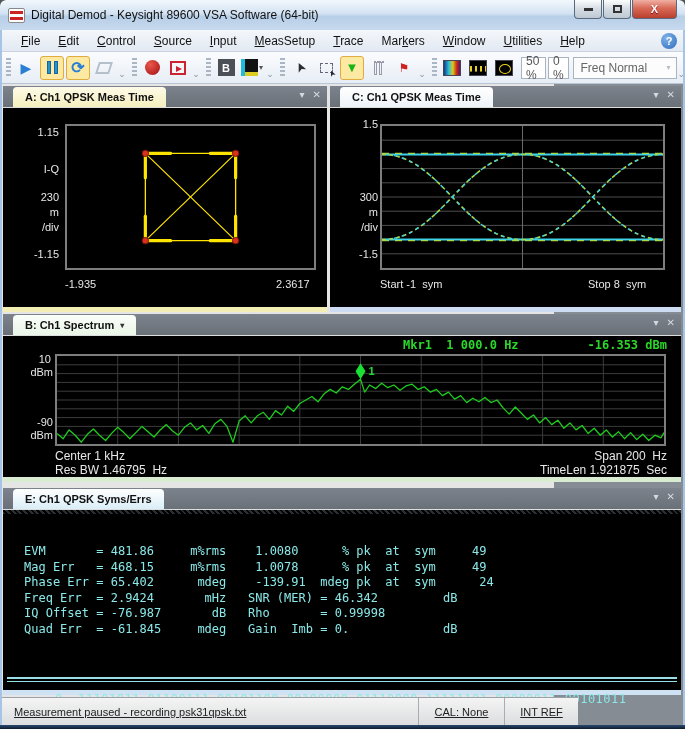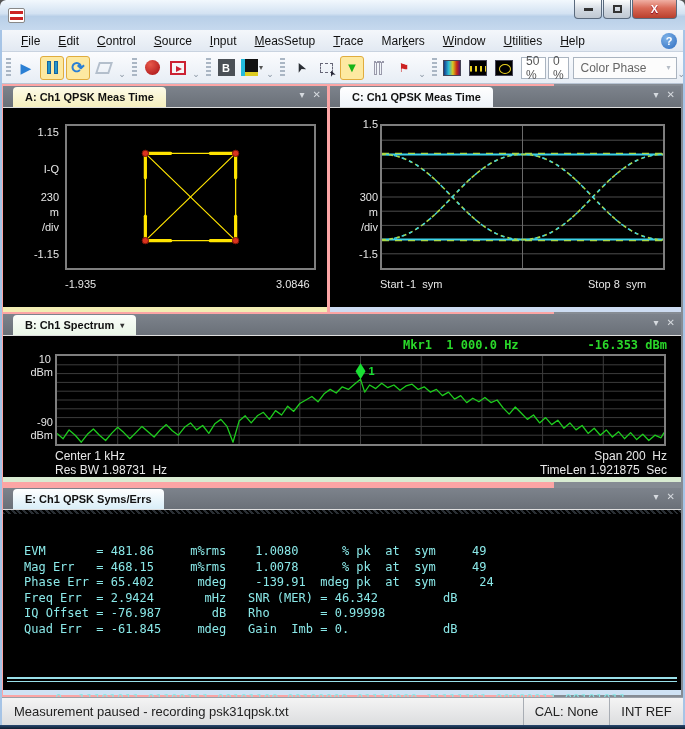--- a/index.html
+++ b/index.html
@@ -66,21 +66,21 @@
   .icon-spec2{width:18px;height:16px;background:#000;border:1px solid #445;
     background-image:repeating-linear-gradient(90deg,#e8d020 0 2px,transparent 2px 5px);background-position:0 60%;background-size:100% 40%;background-repeat:no-repeat;}
   .icon-eyed{width:18px;height:16px;background:#000;border:1px solid #445;position:relative;}
   .icon-eyed::before{content:"";position:absolute;left:3px;top:3px;width:10px;height:8px;border:1.5px solid #e8d020;border-radius:50%;}
   .pctbox{height:22px;border:1px solid #aab4c0;background:#fff;color:#555;font-size:12px;
     display:flex;align-items:center;justify-content:center;margin:12px 1px;padding:0 4px;}
   .combobox{height:22px;min-width:104px;border:1px solid #aab4c0;background:#fcfcfc;color:#666;
     font-size:12px;display:flex;align-items:center;padding:0 6px;margin-left:3px;justify-content:space-between;}
   .combobox .icon-caret{color:#b5bcc6;}
   
-  .workspace{position:absolute;left:0;top:84px;width:554px;height:613px;background:#fca5a5;}
+  .workspace{position:absolute;left:0;top:84px;width:554px;height:613px;background:#e5e5e5;}
   .panel{position:absolute;display:flex;flex-direction:column;}
   .phead{height:21px;background:linear-gradient(180deg,#7d838c,#6a7078);display:flex;align-items:flex-end;position:relative;}
   .ptab{height:20px;margin-left:10px;padding:0 12px;border-radius:4px 4px 0 0;display:flex;
     align-items:center;font-size:11px;font-weight:bold;color:#111;gap:6px;}
   .phead-icons{position:absolute;right:6px;top:3px;display:flex;gap:8px;}
   .hicon{color:#d6dadf;font-size:10px;line-height:12px;}
   .pbody{flex:1;background:#000;position:relative;border-top:1px solid #ddd;}
   .pstrip{height:5px;}
   .axlabel{position:absolute;color:#e6e6e6;font-size:11px;white-space:pre;}
   .frame{position:absolute;border:2px solid #7e7e7e;background:#000;}
@@ -93,37 +93,38 @@
     border-top:2px solid #9adfe8;border-bottom:1px solid #9adfe8;}
   .e-bits{position:absolute;left:21px;top:182px;color:#8ae8e8;font-family:"DejaVu Sans Mono",monospace;
     font-size:12px;line-height:15.5px;letter-spacing:.5px;}
   .e-hatch{position:absolute;left:0;right:0;top:0;height:4px;
     background:repeating-linear-gradient(45deg,#2a2f34 0 2px,#000 2px 4px);}
   .mkr-readout{position:absolute;top:2px;color:#2ad82a;font-family:"DejaVu Sans Mono",monospace;
     font-size:12px;font-weight:bold;white-space:pre;}
   .b-annot{position:absolute;left:52px;right:14px;color:#e8e8e8;font-size:12px;display:flex;
     justify-content:space-between;white-space:pre;}
   
-  .statusbar{position:absolute;left:2px;top:697px;width:681px;height:28px;
+  .statusbar{position:absolute;left:2px;top:697px;width:576px;height:28px;
     background:linear-gradient(180deg,#f4f4f4,#dcdddf);border-top:1px solid #9aa0a8;
-    display:flex;align-items:stretch;font-size:13px;color:#222;}
+    display:flex;align-items:stretch;font-size:11px;color:#222;text-decoration:underline;}
   .smsg{flex:1;display:flex;align-items:center;padding-left:12px;}
   .sseg{display:flex;align-items:center;justify-content:center;border-left:1px solid #a8adb4;}
   .edge-l,.edge-r{position:absolute;top:30px;bottom:4px;width:2px;background:#a6c4e6;z-index:5;}
   .edge-l{left:0;} .edge-r{right:0;}
   .edge-b{position:absolute;left:0;right:0;bottom:0;height:4px;
     background:linear-gradient(180deg,#2a4a72,#0d1b2e);z-index:5;}
 </style>
 </head>
 <body>
 
 <div class="window">
 
   <div class="titlebar">
     <div class="appicon"></div>
+    <div class="title-text">Digital Demod - Keysight 89600 VSA Software (64-bit)</div>
     <div class="winbtns">
       <div class="wbtn">
           <span class="glyph-min"></span>
         </div>
       <div class="wbtn">
           <span class="glyph-res"></span>
         </div>
       <div class="wbtn close">
           <span>X</span>
         </div>
@@ -217,21 +218,21 @@
           <span class="icon-spec2"></span>
         </div>
       <div class="tbtn">
           <span class="icon-eyed"></span>
         </div>
     </div>
     <div class="tgroup">
       <div class="pctbox">50 %</div>
       <div class="pctbox">0 %</div>
       <div class="combobox">
-          <span>Color Phase</span>
+          <span>Freq Normal</span>
           <span class="icon-caret">▾</span>
         </div>
       <div class="ovf">⌄</div>
     </div>
   </div>
 
   <div class="workspace">
 
     <div class="panel" style="left:3px;top:2px;width:324px;height:226px;">
       <div class="phead">
@@ -266,21 +267,21 @@
               <line x1="103.6373758462095" y1="114.6557391304348" x2="78.36579504935145" y2="114.6557391304348" stroke="#ffe400" stroke-width="3.2" stroke-linecap="round"></line>
               <line x1="78.36579504935145" y1="114.6557391304348" x2="78.36579504935145" y2="90.20852521739131" stroke="#ffe400" stroke-width="3.2" stroke-linecap="round"></line>
               <line x1="78.36579504935145" y1="51.7914747826087" x2="78.36579504935145" y2="27.344260869565215" stroke="#ffe400" stroke-width="3.2" stroke-linecap="round"></line>
               <circle cx="168.6214407524159" cy="27.344260869565215" r="3.2" fill="#d8321e" stroke="#7a1408" stroke-width="1"></circle>
               <circle cx="78.36579504935145" cy="27.344260869565215" r="3.2" fill="#d8321e" stroke="#7a1408" stroke-width="1"></circle>
               <circle cx="78.36579504935145" cy="114.6557391304348" r="3.2" fill="#d8321e" stroke="#7a1408" stroke-width="1"></circle>
               <circle cx="168.6214407524159" cy="114.6557391304348" r="3.2" fill="#d8321e" stroke="#7a1408" stroke-width="1"></circle>
             </svg>
         </div>
         <span class="axlabel" style="left:62px;top:170px;">-1.935</span>
-        <span class="axlabel" style="left:273px;top:170px;">3.0846</span>
+        <span class="axlabel" style="left:273px;top:170px;">2.3617</span>
       </div>
       <div class="pstrip" style="background:#f2eeb4;"></div>
     </div>
 
     <div class="panel" style="left:330px;top:2px;width:351px;height:226px;">
       <div class="phead">
         <div class="ptab" style="background:linear-gradient(180deg,#ffffff,#eef3f9);align-items:center;">
             <span>C: Ch1 QPSK Meas Time</span>
           </div>
         <div class="phead-icons">
@@ -367,21 +368,21 @@
               <polyline points="0.0,77.4 6.1,82.7 12.1,73.9 18.2,79.2 24.3,86.2 30.4,78.3 36.4,73.0 42.5,79.2 48.6,84.5 54.6,77.4 60.7,71.3 66.8,76.6 72.8,82.7 78.9,76.6 85.0,70.4 91.0,75.7 97.1,81.0 103.2,73.9 109.3,68.6 115.3,74.8 121.4,79.2 127.5,71.3 133.5,66.9 139.6,73.9 145.7,69.5 151.8,77.4 157.8,67.8 163.9,63.4 170.0,70.4 176.0,86.2 182.1,65.1 188.2,59.8 194.2,66.9 200.3,59.8 206.4,56.3 212.4,63.4 218.5,54.6 224.6,59.0 230.7,50.2 236.7,55.4 242.8,47.5 248.9,44.0 254.9,40.5 261.0,45.8 267.1,37.8 273.2,33.4 279.2,37.0 285.3,30.8 291.4,33.4 297.4,28.2 303.5,23.2 307.7,36.1 312.6,29.0 318.7,32.6 324.7,27.3 330.8,31.7 336.9,29.0 343.0,34.3 349.0,29.9 355.1,28.2 361.2,33.4 367.2,30.8 373.3,36.1 379.4,33.4 385.4,39.6 391.5,36.1 397.6,43.1 403.7,39.6 409.7,46.6 415.8,42.2 421.9,45.8 427.9,41.4 434.0,46.6 440.1,44.0 446.1,51.9 452.2,58.1 458.3,51.0 464.4,57.2 470.4,63.4 476.5,59.0 482.6,66.9 488.6,61.6 494.7,68.6 500.8,64.2 506.8,72.2 512.9,66.9 519.0,73.9 525.1,69.5 531.1,77.4 537.2,72.2 543.3,79.2 549.3,73.9 555.4,81.0 561.5,75.7 567.5,82.7 573.6,76.6 579.7,83.6 585.8,78.3 591.8,84.5 597.9,79.2 604.0,81.8 607.0,76.6" fill="none" stroke="#1ecc1e" stroke-width="1.3" stroke-linejoin="round"></polyline>
               <polygon points="303.5,23.190640000000002 298.5,15.190640000000002 303.5,7.190640000000002 308.5,15.190640000000002" fill="#19e033"></polygon>
               <text x="311.5" y="19.190640000000002" fill="#19e033" font-size="11" font-weight="bold" font-family="Liberation Sans, sans-serif">1</text>
             </svg>
         </div>
         <div class="b-annot" style="top:113px;">
           <span>Center 1 kHz</span>
           <span>Span 200  Hz</span>
         </div>
         <div class="b-annot" style="top:127px;">
-          <span>Res BW 1.98731  Hz</span>
+          <span>Res BW 1.46795  Hz</span>
           <span>TimeLen 1.921875  Sec</span>
         </div>
       </div>
       <div class="pstrip" style="background:#d9ecd2;"></div>
     </div>
 
     <div class="panel" style="left:3px;top:404px;width:678px;height:207px;">
       <div class="phead">
         <div class="ptab" style="background:linear-gradient(180deg,#ffffff,#d9eef8);">
             <span>E: Ch1 QPSK Syms/Errs</span>

